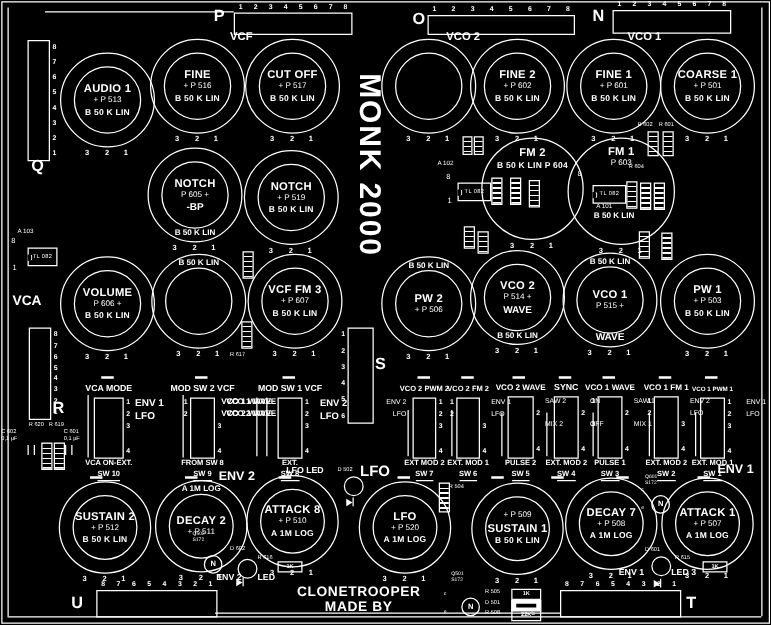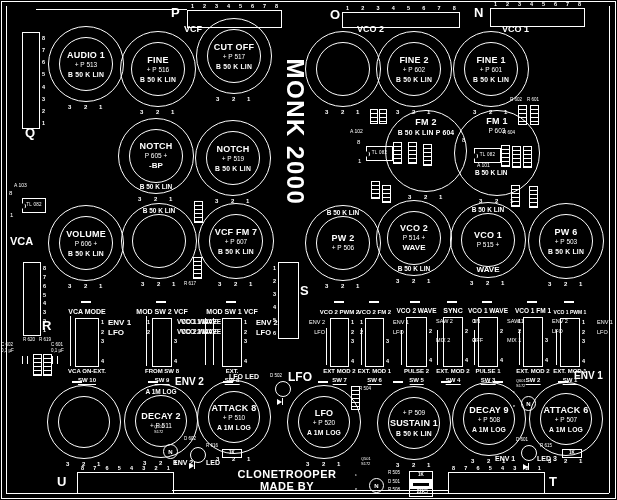--- a/index.html
+++ b/index.html
@@ -48,21 +48,21 @@
 </style>
 </head>
 <body>
 
 <div class="board">
   <div class="frame"></div>
   <div class="iline" style="left:6px;top:6px;bottom:7px;width:1px;"></div>
   <div class="iline" style="left:609px;top:6px;bottom:7px;width:1px;"></div>
   <div class="iline" style="left:6px;top:493px;width:603px;height:1px;"></div>
   <div id="components" style="position:absolute;inset:0;">
-      <div class="pot" style="left: 48px; top: 26px; width: 74px; height: 74px;">
+      <div class="pot" style="left: 48px; top: 42px; width: 74px; height: 74px;">
         <div class="inner" style="width: 52px; height: 52px;"></div>
         <div class="potlines">
           <span class="pl">AUDIO 1</span>
           <span class="pp">+ P 513</span>
           <span class="pv">B 50 K LIN</span>
         </div>
         <div class="pins">
           <span style="left: 19px;">3</span>
           <span style="left: 35px;">2</span>
           <span style="left: 50px;">1</span>
@@ -74,21 +74,21 @@
           <span class="pl">FINE</span>
           <span class="pp">+ P 516</span>
           <span class="pv">B 50 K LIN</span>
         </div>
         <div class="pins">
           <span style="left: 19px;">3</span>
           <span style="left: 35px;">2</span>
           <span style="left: 50px;">1</span>
         </div>
       </div>
-      <div class="pot" style="left: 196px; top: 18px; width: 74px; height: 74px;">
+      <div class="pot" style="left: 196px; top: 31px; width: 74px; height: 74px;">
         <div class="inner" style="width: 52px; height: 52px;"></div>
         <div class="potlines">
           <span class="pl">CUT OFF</span>
           <span class="pp">+ P 517</span>
           <span class="pv">B 50 K LIN</span>
         </div>
         <div class="pins">
           <span style="left: 19px;">3</span>
           <span style="left: 35px;">2</span>
           <span style="left: 50px;">1</span>
@@ -113,20 +113,33 @@
           <span style="left: 19px;">3</span>
           <span style="left: 35px;">2</span>
           <span style="left: 50px;">1</span>
         </div>
       </div>
       <div class="pot" style="left: 453px; top: 31px; width: 74px; height: 74px;">
         <div class="inner" style="width: 52px; height: 52px;"></div>
         <div class="potlines">
           <span class="pl">FINE 1</span>
           <span class="pp">+ P 601</span>
+          <span class="pv">B 50 K LIN</span>
+        </div>
+        <div class="pins">
+          <span style="left: 19px;">3</span>
+          <span style="left: 35px;">2</span>
+          <span style="left: 50px;">1</span>
+        </div>
+      </div>
+      <div class="pot" style="left: 528px; top: 31px; width: 74px; height: 74px;">
+        <div class="inner" style="width: 52px; height: 52px;"></div>
+        <div class="potlines">
+          <span class="pl">COARSE 1</span>
+          <span class="pp">+ P 501</span>
           <span class="pv">B 50 K LIN</span>
         </div>
         <div class="pins">
           <span style="left: 19px;">3</span>
           <span style="left: 35px;">2</span>
           <span style="left: 50px;">1</span>
         </div>
       </div>
       <div class="pot" style="left: 118px; top: 118px; width: 74px; height: 74px;">
         <div class="inner" style="width: 52px; height: 52px;"></div>
@@ -195,21 +208,21 @@
         <div class="rt">B 50 K LIN</div>
         <div class="pins">
           <span style="left: 19px;">3</span>
           <span style="left: 35px;">2</span>
           <span style="left: 50px;">1</span>
         </div>
       </div>
       <div class="pot" style="left: 198px; top: 203px; width: 74px; height: 74px;">
         <div class="inner" style="width: 52px; height: 52px;"></div>
         <div class="potlines">
-          <span class="pl">VCF FM 7</span>
+          <span class="pl">VCF FM 3</span>
           <span class="pp">+ P 607</span>
           <span class="pv">B 50 K LIN</span>
         </div>
         <div class="pins">
           <span style="left: 19px;">3</span>
           <span style="left: 35px;">2</span>
           <span style="left: 50px;">1</span>
         </div>
       </div>
       <div class="pot" style="left: 305px; top: 205px; width: 74px; height: 74px;">
@@ -249,32 +262,37 @@
         </div>
         <div class="pins">
           <span style="left: 19px;">3</span>
           <span style="left: 35px;">2</span>
           <span style="left: 50px;">1</span>
         </div>
       </div>
       <div class="pot" style="left: 528px; top: 203px; width: 74px; height: 74px;">
         <div class="inner" style="width: 52px; height: 52px;"></div>
         <div class="potlines">
-          <span class="pl">PW 6</span>
+          <span class="pl">PW 1</span>
           <span class="pp">+ P 503</span>
           <span class="pv">B 50 K LIN</span>
         </div>
         <div class="pins">
           <span style="left: 19px;">3</span>
           <span style="left: 35px;">2</span>
           <span style="left: 50px;">1</span>
         </div>
       </div>
       <div class="pot" style="left: 47px; top: 385px; width: 72px; height: 72px;">
         <div class="inner" style="width: 50px; height: 50px;"></div>
+        <div class="potlines">
+          <span class="pl">SUSTAIN 2</span>
+          <span class="pp">+ P 512</span>
+          <span class="pv">B 50 K LIN</span>
+        </div>
         <div class="pins">
           <span style="left: 18px;">3</span>
           <span style="left: 34px;">2</span>
           <span style="left: 49px;">1</span>
         </div>
       </div>
       <div class="pot" style="left: 124px; top: 384px; width: 72px; height: 72px;">
         <div class="inner" style="width: 50px; height: 50px;"></div>
         <div class="rt">A 1M LOG</div>
         <div class="potlines">
@@ -322,34 +340,34 @@
         </div>
         <div class="pins">
           <span style="left: 18px;">3</span>
           <span style="left: 34px;">2</span>
           <span style="left: 49px;">1</span>
         </div>
       </div>
       <div class="pot" style="left: 452px; top: 382px; width: 72px; height: 72px;">
         <div class="inner" style="width: 50px; height: 50px;"></div>
         <div class="potlines">
-          <span class="pl">DECAY 9</span>
+          <span class="pl">DECAY 7</span>
           <span class="pp">+ P 508</span>
           <span class="pv">A 1M LOG</span>
         </div>
         <div class="pins">
           <span style="left: 18px;">3</span>
           <span style="left: 34px;">2</span>
           <span style="left: 49px;">1</span>
         </div>
       </div>
       <div class="pot" style="left: 529px; top: 382px; width: 72px; height: 72px;">
         <div class="inner" style="width: 50px; height: 50px;"></div>
         <div class="potlines">
-          <span class="pl">ATTACK 6</span>
+          <span class="pl">ATTACK 1</span>
           <span class="pp">+ P 507</span>
           <span class="pv">A 1M LOG</span>
         </div>
         <div class="pins">
           <span style="left: 18px;">3</span>
           <span style="left: 34px;">2</span>
           <span style="left: 49px;">1</span>
         </div>
       </div>
       <div class="swc" style="left: 75px; top: 318px; width: 22px; height: 47px;">

